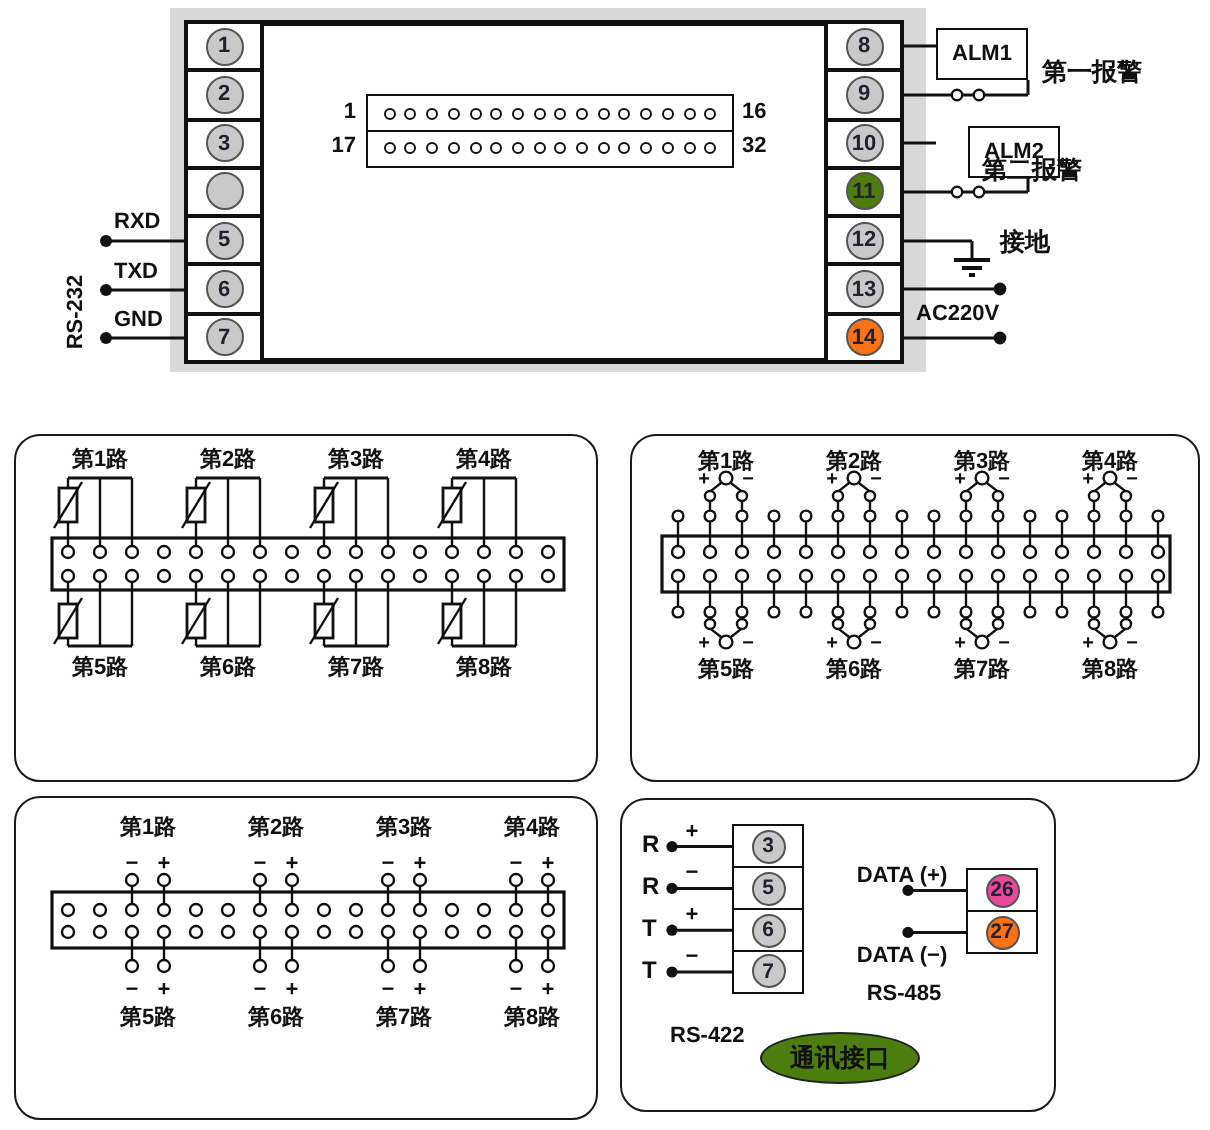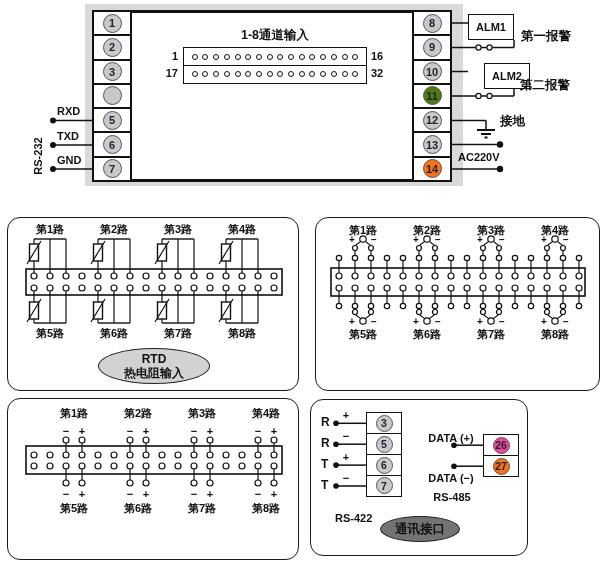--- a/index.html
+++ b/index.html
@@ -82,21 +82,20 @@
         <div class="term-circle" style="background: rgb(201, 201, 201);">12</div>
       </div>
       <div class="term-cell">
         <div class="term-circle" style="background: rgb(201, 201, 201);">13</div>
       </div>
       <div class="term-cell">
         <div class="term-circle" style="background: #f97316;">14</div>
       </div>
     </div>
 
-  <div class="conn-title">1-8通道输入</div>
   <div class="connector">
     <div class="conn-row" id="conn-row-1">
         <span class="pin"></span>
         <span class="pin"></span>
         <span class="pin"></span>
         <span class="pin"></span>
         <span class="pin"></span>
         <span class="pin"></span>
         <span class="pin"></span>
         <span class="pin"></span>
@@ -241,24 +240,20 @@
         <circle cx="202" cy="70" r="3" fill="#fff" stroke="#111" stroke-width="1.2"></circle>
         <circle cx="218" cy="58" r="3" fill="#fff" stroke="#111" stroke-width="1.2"></circle>
         <circle cx="218" cy="70" r="3" fill="#fff" stroke="#111" stroke-width="1.2"></circle>
         <circle cx="234" cy="58" r="3" fill="#fff" stroke="#111" stroke-width="1.2"></circle>
         <circle cx="234" cy="70" r="3" fill="#fff" stroke="#111" stroke-width="1.2"></circle>
         <circle cx="250" cy="58" r="3" fill="#fff" stroke="#111" stroke-width="1.2"></circle>
         <circle cx="250" cy="70" r="3" fill="#fff" stroke="#111" stroke-width="1.2"></circle>
         <circle cx="266" cy="58" r="3" fill="#fff" stroke="#111" stroke-width="1.2"></circle>
         <circle cx="266" cy="70" r="3" fill="#fff" stroke="#111" stroke-width="1.2"></circle>
       </svg>
-    <div class="badge" style="left: 90px; top: 130px; width: 112px; height: 36px; background: rgb(210, 210, 210);">
-      <div>RTD</div>
-      <div>热电阻输入</div>
-    </div>
   <div class="ch-lbl" style="left: 18px; top: 4px;">第1路</div>
       <div class="ch-lbl" style="left: 18px; top: 108px;">第5路</div>
       <div class="ch-lbl" style="left: 82px; top: 4px;">第2路</div>
       <div class="ch-lbl" style="left: 82px; top: 108px;">第6路</div>
       <div class="ch-lbl" style="left: 146px; top: 4px;">第3路</div>
       <div class="ch-lbl" style="left: 146px; top: 108px;">第7路</div>
       <div class="ch-lbl" style="left: 210px; top: 4px;">第4路</div>
       <div class="ch-lbl" style="left: 210px; top: 108px;">第8路</div>
     </div>
 
@@ -576,28 +571,28 @@
           <div class="term-circle" style="background: #ec4899;">26</div>
         </div>
         <div class="term-box">
           <div class="term-circle" style="background: #f97316;">27</div>
         </div>
       </div>
     <div class="sig-lbl" style="left:24px;top:112px">RS-422</div>
     <div class="sig-lbl" style="left:112px;top:32px;width:56px;text-align:center">DATA (+)</div>
     <div class="sig-lbl" style="left:112px;top:72px;width:56px;text-align:center">DATA (−)</div>
     <div class="sig-lbl" style="left:116px;top:91px;width:50px;text-align:center">RS-485</div>
-    <div class="badge" style="left: 69px; top: 116px; width: 80px; height: 26px; font-size: 12.5px; background: #737373;">
+    <div class="badge" style="left: 69px; top: 116px; width: 80px; height: 26px; font-size: 12.5px; background: #4d7c0f;">
       <div>通讯接口</div>
     </div>
   <div class="comm-letter" style="left: 10px; top: 15.3px;">R</div>
       <div class="comm-letter" style="left: 10px; top: 36.2px;">R</div>
       <div class="comm-letter" style="left: 10px; top: 57.1px;">T</div>
       <div class="comm-letter" style="left: 10px; top: 78px;">T</div>
     </div>
 <div class="sig-lbl" style="left: 57px; top: 105px;">RXD</div>
     <div class="sig-lbl" style="left: 57px; top: 129.5px;">TXD</div>
     <div class="sig-lbl" style="left: 57px; top: 153.5px;">GND</div>
     <div class="alm-box" style="left: 468px; top: 14px;">ALM1</div>
     <div class="lbl" style="left: 521px; top: 28px;">第一报警</div>
     <div class="alm-box" style="left: 484px; top: 63px;">ALM2</div>
-    <div class="lbl" style="left: 520px; top: 77px; text-align: center;">第二报警</div>
+    <div class="lbl" style="left: 491px; top: 77px; text-align: center;">第二报警</div>
   </div>
 
 </body></html>

